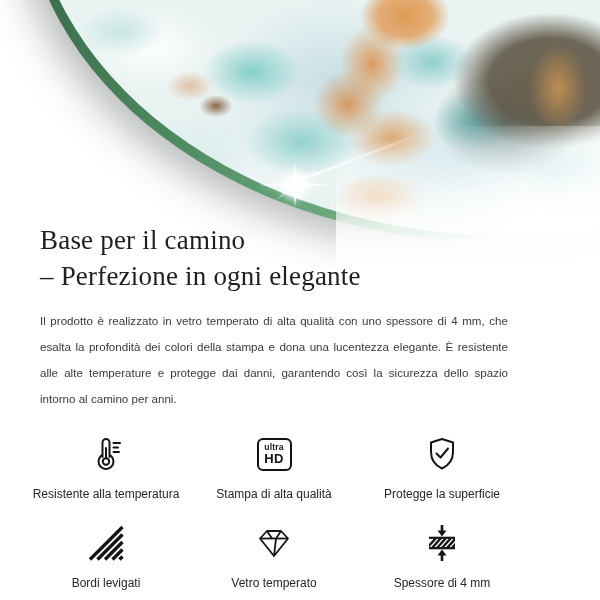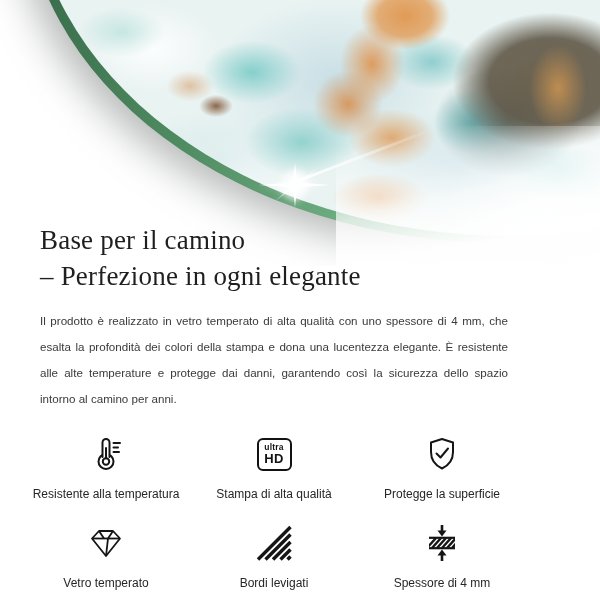--- a/index.html
+++ b/index.html
@@ -153,42 +153,42 @@
           <svg width="40" height="40" viewBox="0 0 40 40" stroke-width="2" stroke-linecap="round" stroke-linejoin="round">
             <path d="M20,5 L31,8.5 V18 C31,26.5 26.5,31.5 20,34.5 C13.5,31.5 9,26.5 9,18 V8.5 Z"></path>
             <path d="M14.5,19.5 L18.5,23.5 L26,14.5"></path>
           </svg>
         </span>
         <span class="flabel">Protegge la superficie</span>
       </div>
 
       <div class="feature">
         <span class="ficon">
+          <svg width="40" height="40" viewBox="0 0 40 40" stroke-width="3.4" stroke-linecap="butt">
+            <line x1="4" y1="36.5" x2="36.5" y2="4"></line>
+            <line x1="11.5" y1="36.5" x2="36.5" y2="11.5"></line>
+            <line x1="19" y1="36.5" x2="36.5" y2="19"></line>
+            <line x1="26.5" y1="36.5" x2="36.5" y2="26.5"></line>
+            <line x1="33.5" y1="36.5" x2="36.5" y2="33.5"></line>
+          </svg>
+        </span>
+        <span class="flabel">Bordi levigati</span>
+      </div>
+
+      <div class="feature">
+        <span class="ficon">
           <svg width="40" height="40" viewBox="0 0 40 40" stroke-width="1.8" stroke-linejoin="round">
             <path d="M13,8 L27,8 L34,15.5 L20,33 L6,15.5 Z"></path>
             <line x1="6" y1="15.5" x2="34" y2="15.5"></line>
             <line x1="13" y1="8" x2="18" y2="15.5"></line>
             <line x1="27" y1="8" x2="22" y2="15.5"></line>
             <line x1="22" y1="15.5" x2="20" y2="33"></line>
           </svg>
         </span>
         <span class="flabel">Vetro temperato</span>
-      </div>
-
-      <div class="feature">
-        <span class="ficon">
-          <svg width="40" height="40" viewBox="0 0 40 40" stroke-width="3.4" stroke-linecap="butt">
-            <line x1="4" y1="36.5" x2="36.5" y2="4"></line>
-            <line x1="11.5" y1="36.5" x2="36.5" y2="11.5"></line>
-            <line x1="19" y1="36.5" x2="36.5" y2="19"></line>
-            <line x1="26.5" y1="36.5" x2="36.5" y2="26.5"></line>
-            <line x1="33.5" y1="36.5" x2="36.5" y2="33.5"></line>
-          </svg>
-        </span>
-        <span class="flabel">Bordi levigati</span>
       </div>
 
       <div class="feature">
         <span class="ficon">
           <svg width="40" height="40" viewBox="0 0 40 40" stroke-width="2.2" stroke-linecap="butt">
             <defs>
                 <clipPath id="barclip">
                   <rect x="7" y="15" width="26" height="10"></rect>
                 </clipPath>
               </defs>

